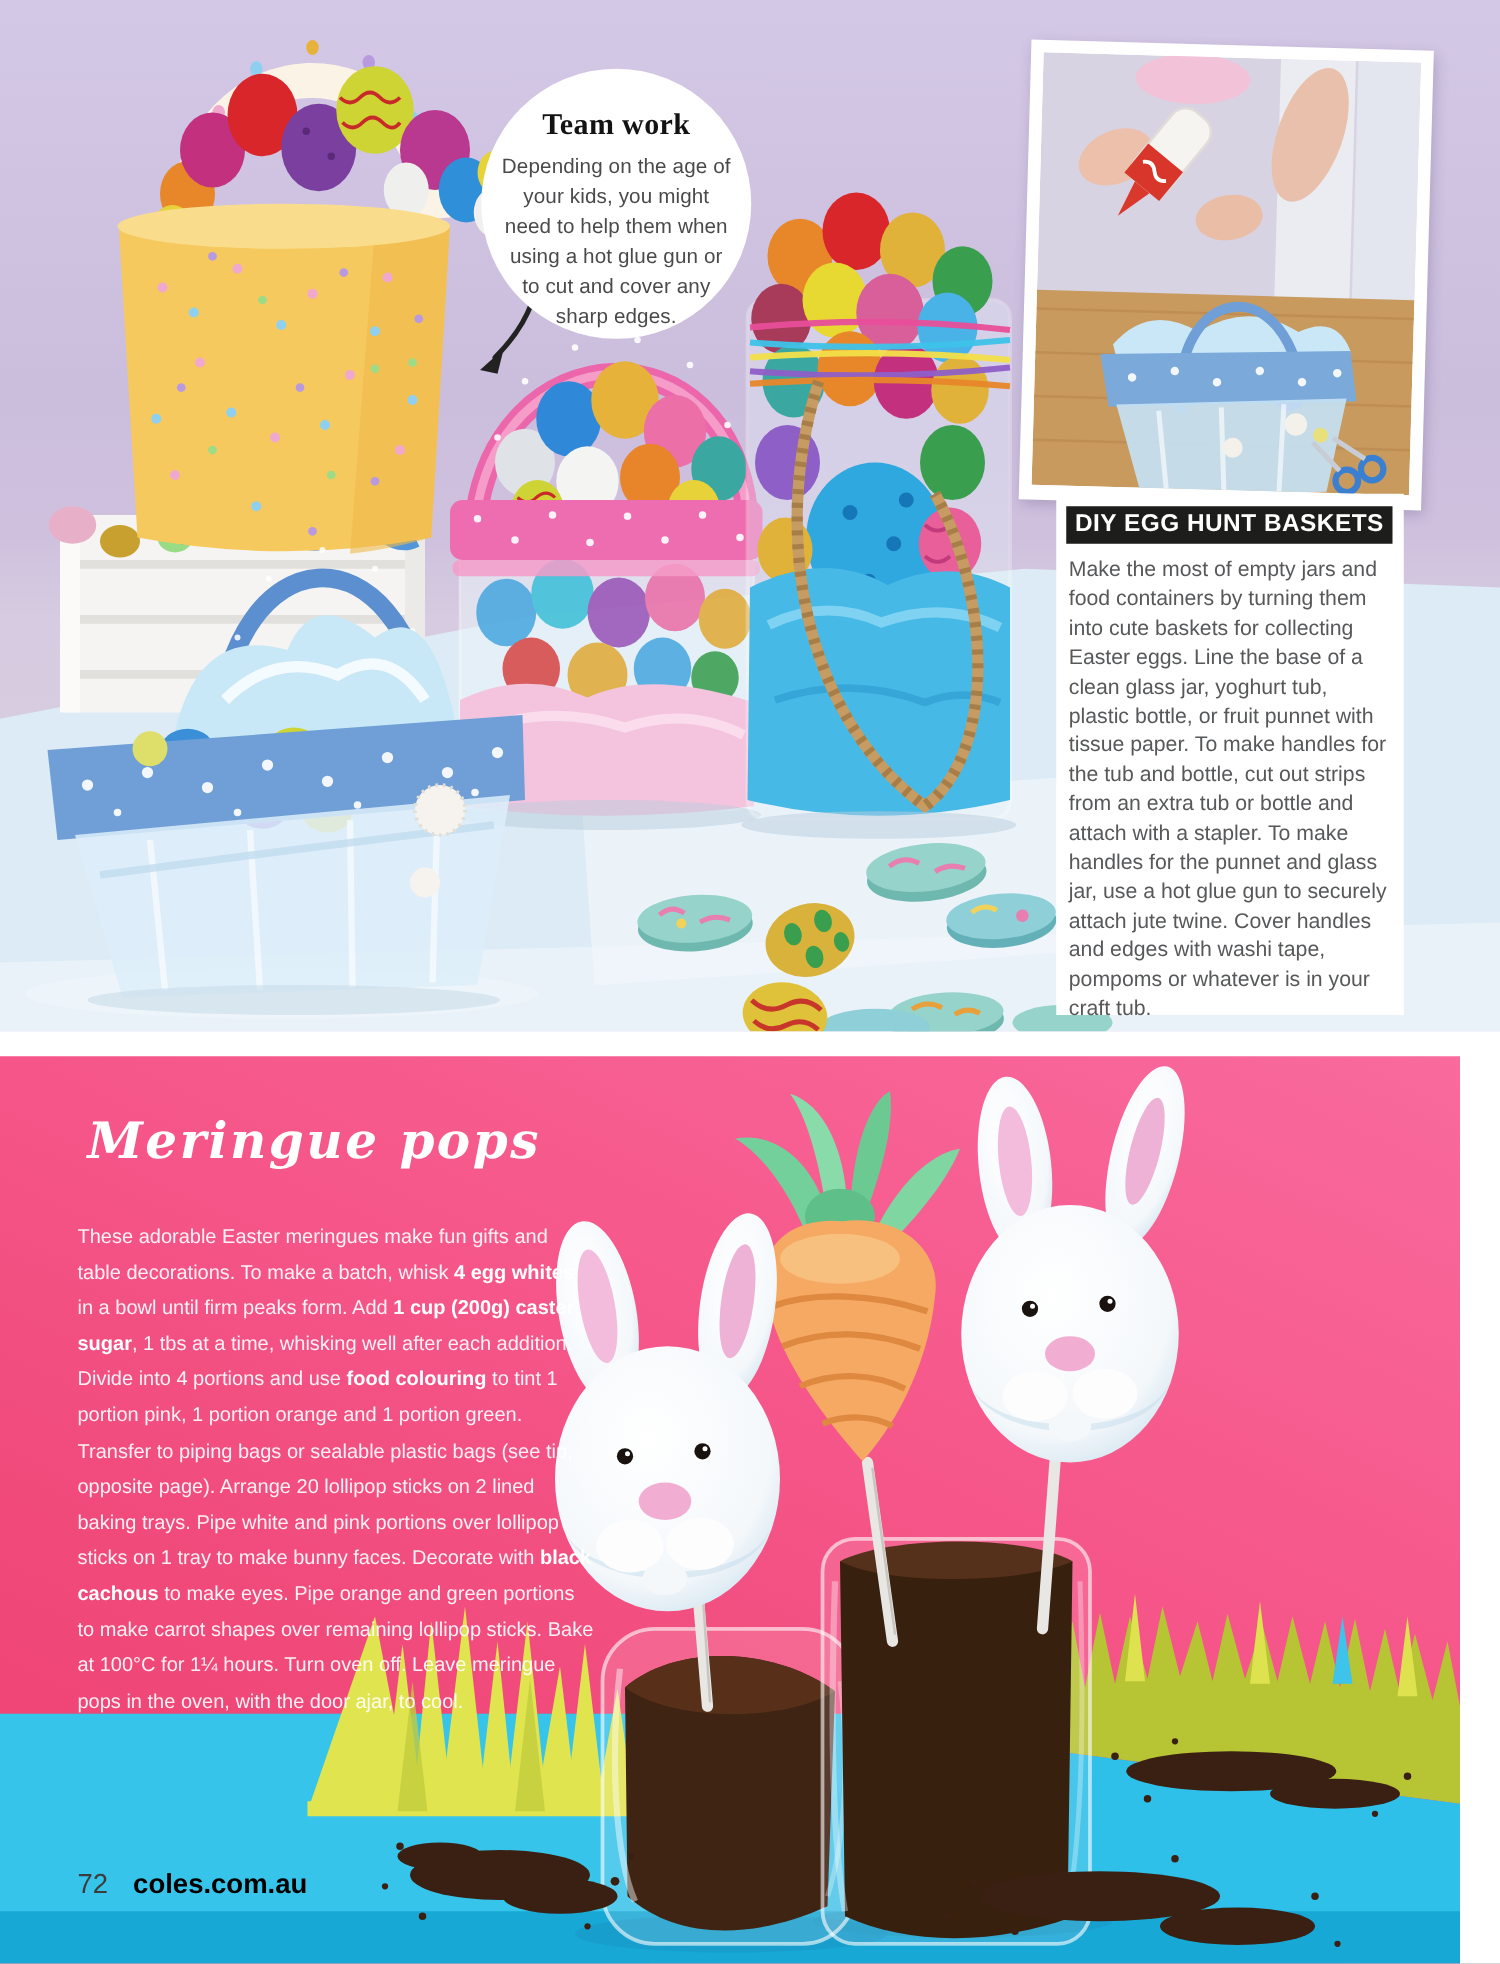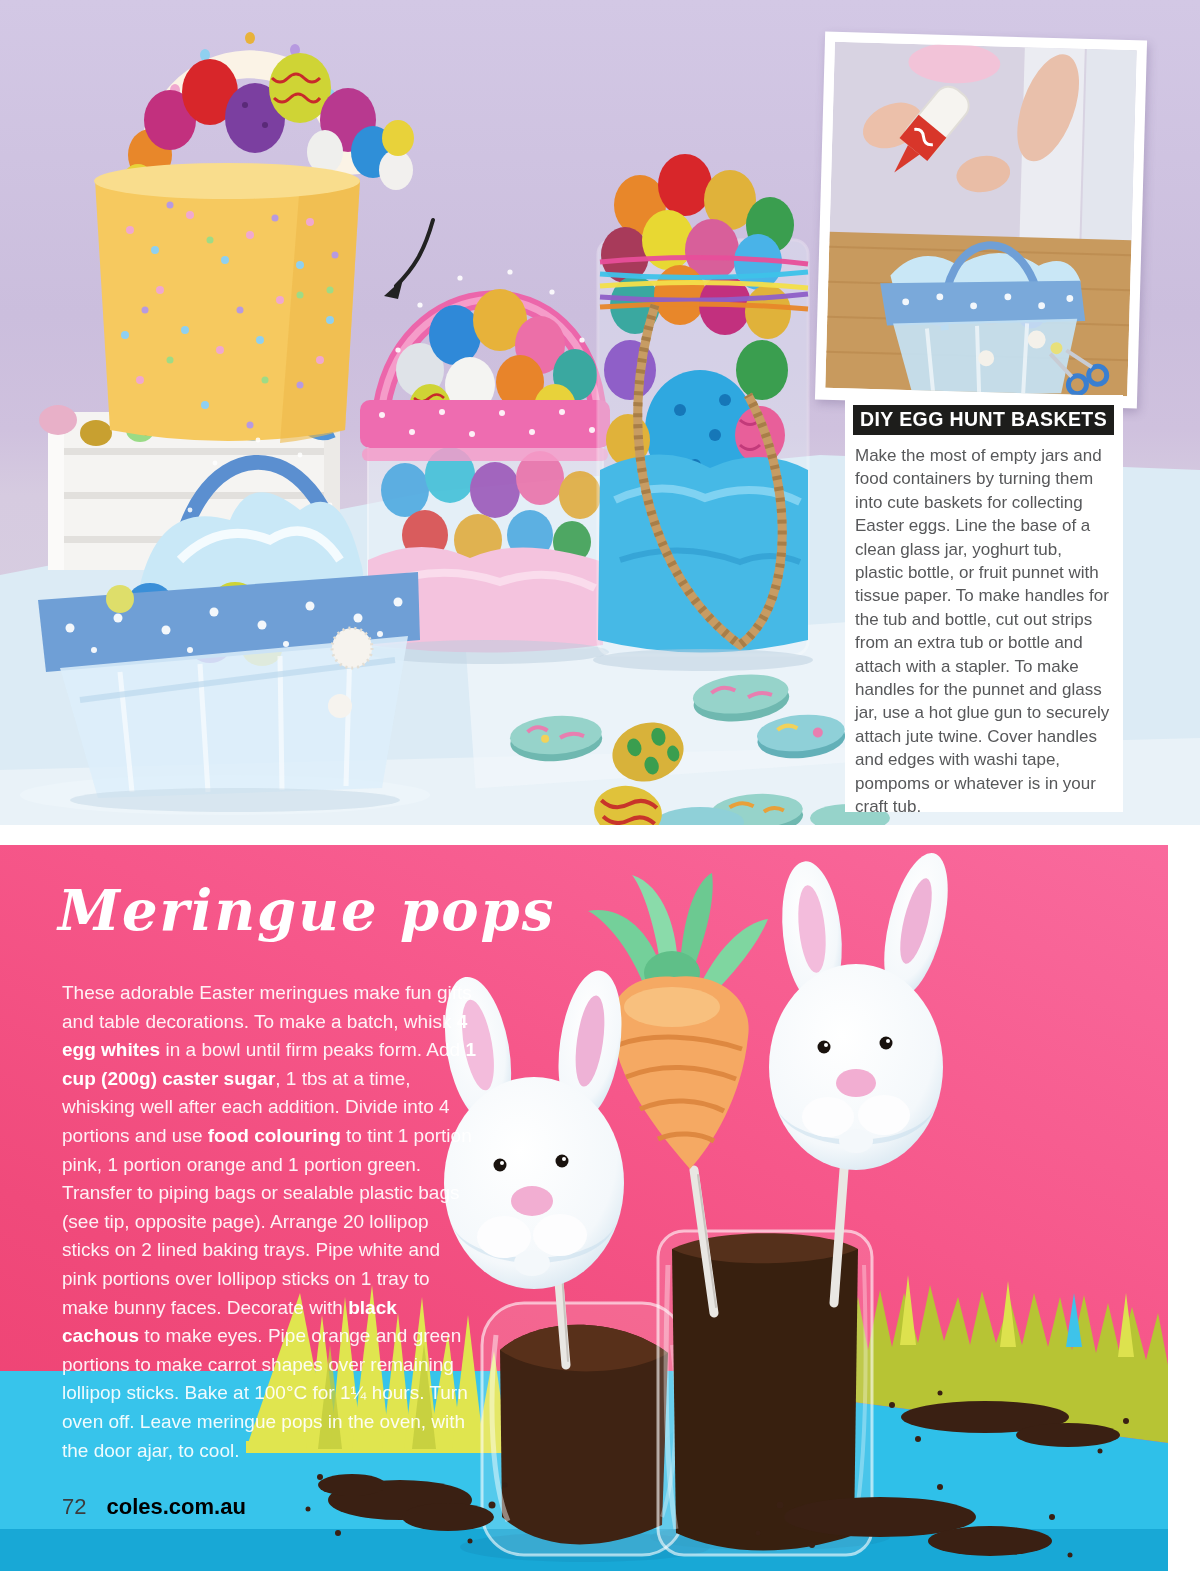--- a/index.html
+++ b/index.html
@@ -28,25 +28,25 @@
   
   .info-box{position:absolute;left:845px;top:395px;width:278px;height:417px;background:#ffffff;
             box-sizing:border-box;padding:10px 8px 0 8px;z-index:25;}
   .diy-label{display:inline-block;background:#1d1d1b;color:#ffffff;font-weight:700;
              font-size:19.5px;letter-spacing:.4px;padding:3px 7px 4px 7px;text-align:center;}
   .info-box p{margin:9px 2px 16px 2px;color:#57585a;font-size:17px;line-height:23.4px;}
 
   
   .bottom{position:absolute;left:0;top:845px;width:1168px;height:726px;overflow:hidden;
           background:linear-gradient(205deg,#f96a9d 0%,#f6578a 40%,#f04a7b 70%,#ee4070 100%);}
-  .script-title{position:absolute;left:58px;top:32px;margin:0;color:#ffffff;
+  .script-title{position:absolute;left:58px;top:32px;margin:12px;color:#ffffff;
                 font-family:"DejaVu Serif",serif;font-style:italic;font-weight:700;
-                font-size:56px;letter-spacing:2px;z-index:10;}
+                font-size:40px;letter-spacing:2px;z-index:10;}
   .recipe{position:absolute;left:62px;top:115px;width:414px;color:rgba(255,255,255,.92);
-          font-size:19px;line-height:28.6px;z-index:10;}
+          font-size:16px;line-height:28.6px;z-index:10;}
   .recipe strong{color:#ffffff;font-weight:700;}
 
   .footer{position:absolute;left:62px;top:1494px;z-index:40;font-size:22px;display:flex;gap:20px;
           align-items:baseline;}
   .footer .pagenum{color:#3c3c3e;}
   .footer .site{color:#000000;font-weight:700;}
 </style>
 </head>
 <body>
 
@@ -330,20 +330,24 @@
           <ellipse cx="648" cy="766" rx="7" ry="9" fill="#3a9e4f"></ellipse>
             <ellipse cx="672" cy="760" rx="6" ry="8" fill="#3a9e4f"></ellipse>
         </g>
         <g transform="rotate(8 628 812)">
           <ellipse cx="628" cy="812" rx="34" ry="26" fill="#e0c23a"></ellipse>
           <path d="M600,804 q14,10 28,0 q14,-10 28,0 M604,820 q13,9 26,0 q13,-9 26,0" stroke="#c8352a" stroke-width="4" fill="none"></path>
         </g>
       </g>
     </svg>
 
+    <div class="callout callout-teamwork">
+      <h3>Team work</h3>
+      <p>Depending on the age of your kids, you might need to help them when using a hot glue gun or to cut and cover any sharp edges.</p>
+    </div>
 
     <div class="inset-card">
       <svg width="302" height="346" viewBox="0 0 302 346">
         <rect x="0" y="0" width="302" height="200" fill="#d8d3e2"></rect>
         <rect x="190" y="0" width="60" height="210" fill="#eef0f5" opacity="0.85"></rect>
         <rect x="252" y="0" width="50" height="210" fill="#e3e6ee"></rect>
         <rect x="0" y="190" width="302" height="156" fill="#c89a5e"></rect>
         <path d="M0,205 H302 M0,240 H302 M0,275 H302 M0,310 H302" stroke="#b6854a" stroke-width="2" opacity="0.55"></path>
         <ellipse cx="120" cy="18" rx="46" ry="20" fill="#f2c3d8"></ellipse>
         <ellipse cx="215" cy="60" rx="26" ry="56" fill="#e9c0ab" transform="rotate(18 215 60)"></ellipse>

